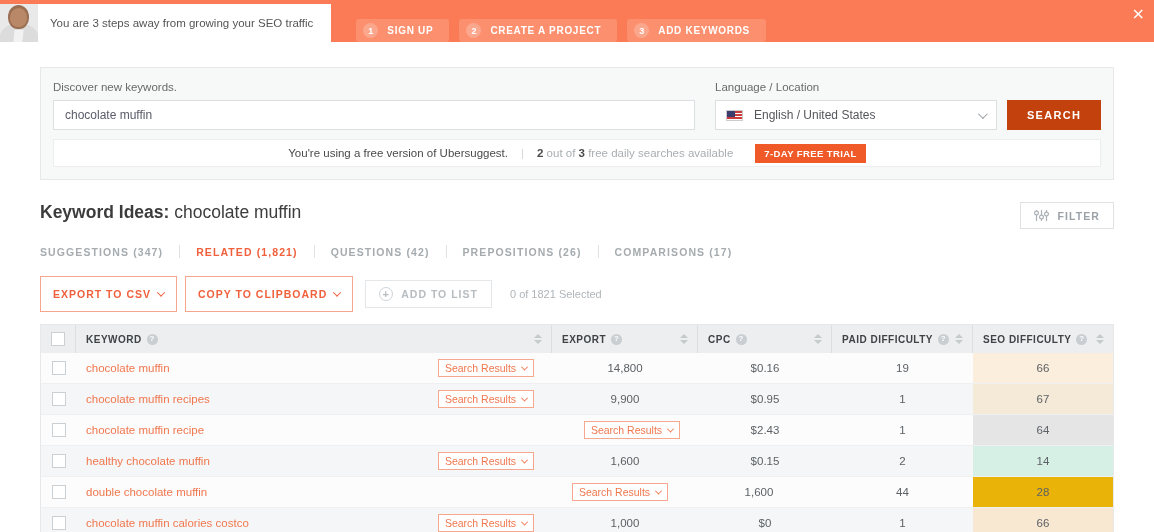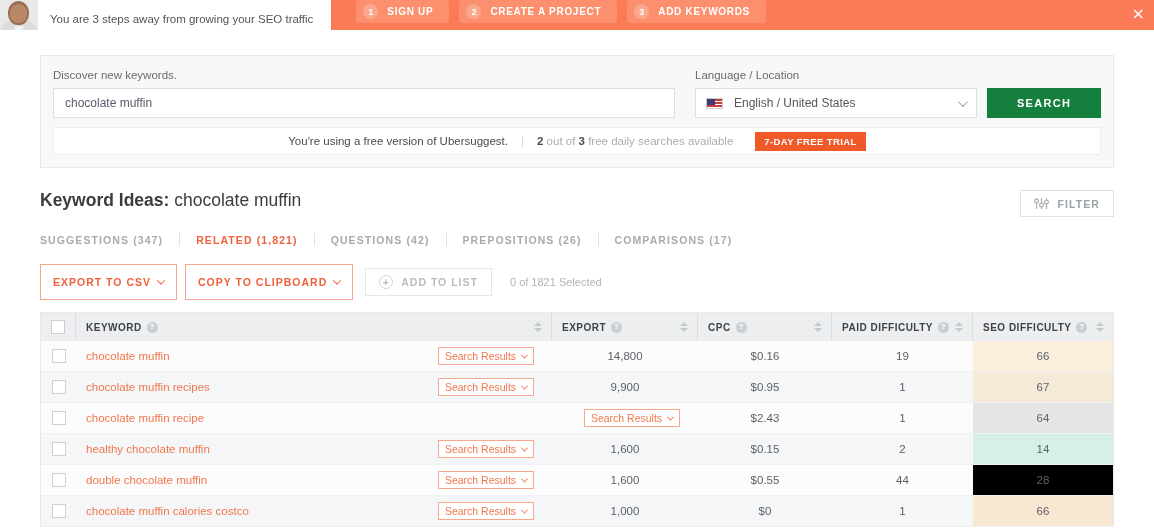--- a/index.html
+++ b/index.html
@@ -8,24 +8,24 @@
     overflow: hidden;
     background: #ffffff;
     font-family: "Liberation Sans", sans-serif;
     color: #4a4a4a;
     -webkit-font-smoothing: antialiased;
   }
 
   
   .promo-bar {
     position: relative;
-    height: 30px;
+    height: 42px;
     background: #fb7b56;
     display: flex;
-    align-items: flex-start;
+    align-items: flex-end;
     overflow: hidden;
   }
   .promo-left {
     background: #ffffff;
     display: flex;
     align-items: center;
     padding-right: 18px;
     min-width: 276px;
   }
   .avatar {
@@ -183,23 +183,23 @@
   }
   .chev {
     position: absolute;
     right: 11px;
     width: 7px; height: 7px;
     border-right: 1.5px solid #9aa0a6;
     border-bottom: 1.5px solid #9aa0a6;
     transform: rotate(45deg) translateY(-2px);
   }
   .search-btn {
-    width: 114px;
+    width: 94px;
     height: 30px;
-    background: #15803d;
+    background: #c2410c;
     color: #ffffff;
     font-size: 11px;
     font-weight: bold;
     letter-spacing: 1.3px;
     border: none;
     cursor: pointer;
     margin-left: 10px;
     font-family: "Liberation Sans", sans-serif;
   }
 
@@ -690,23 +690,22 @@
             <span class="chkbox"></span>
           </div>
           <div class="td c-kw kw-cell">
             <span class="kw-link">double chocolate muffin</span>
             <span class="sr-btn">
               <span>Search Results</span>
               <span class="cv2"></span>
             </span>
           </div>
           <div class="td c-vol num">1,600</div>
-          <div class="td c-cpc num">$0.55</div>
           <div class="td c-pd num">44</div>
-          <div class="td c-sd sd-cell" style="background: #000000;">28</div>
+          <div class="td c-sd sd-cell" style="background: #eab308;">28</div>
         </div>
         <div class="trow alt">
           <div class="td c-check">
             <span class="chkbox"></span>
           </div>
           <div class="td c-kw kw-cell">
             <span class="kw-link">chocolate muffin calories costco</span>
             <span class="sr-btn">
               <span>Search Results</span>
               <span class="cv2"></span>

